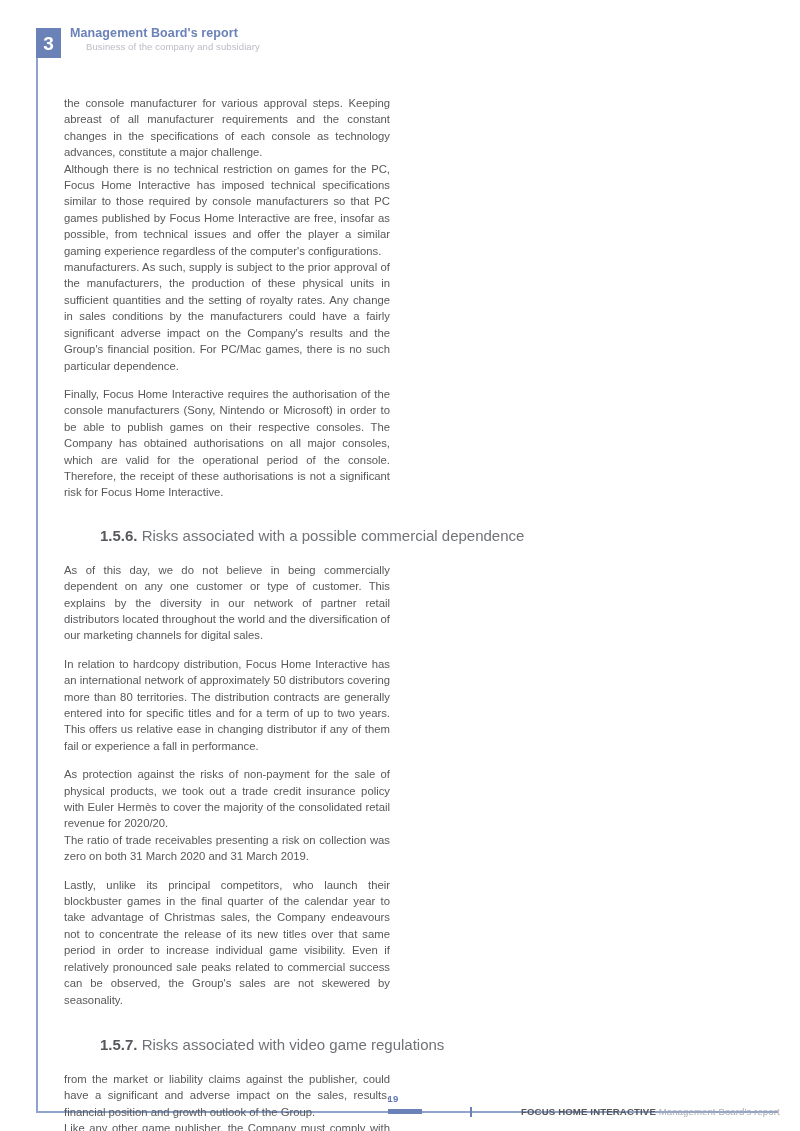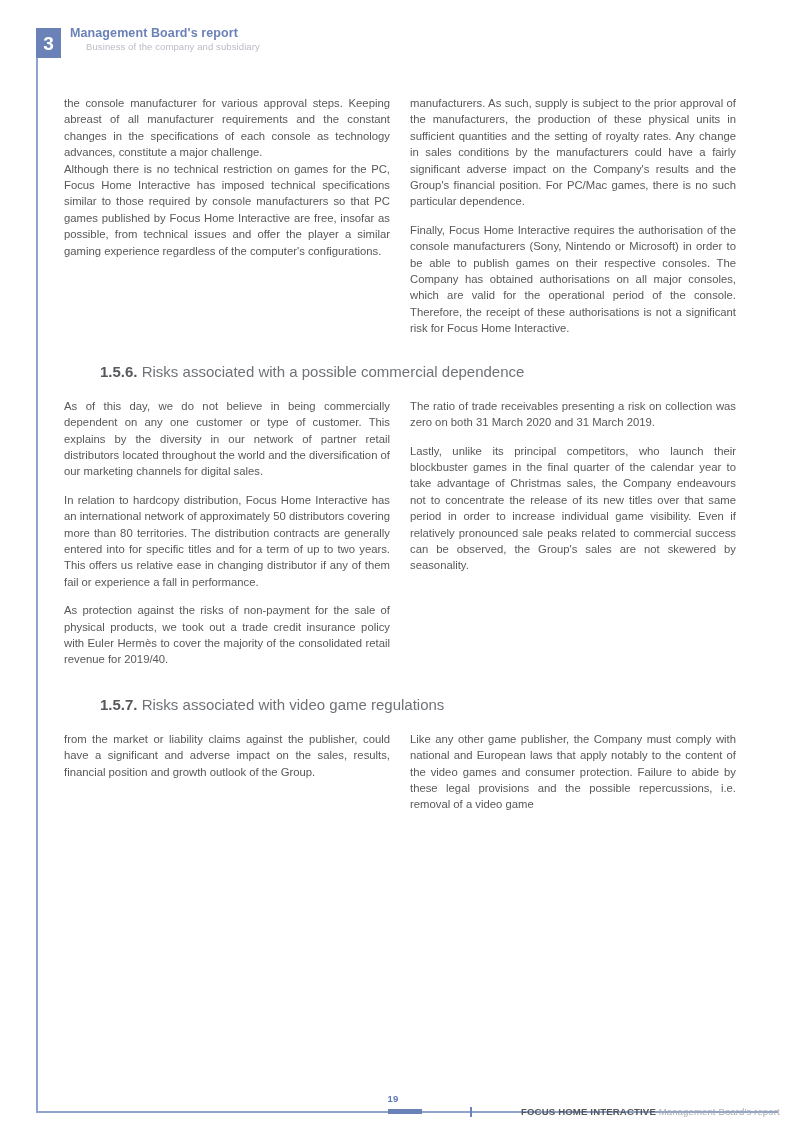--- a/index.html
+++ b/index.html
@@ -71,21 +71,21 @@
 
   
   #content {
     position: absolute;
     left: 64px;
     top: 95px;
     width: 672px;
   }
   .cols {
     display: flex;
-    justify-content: space-between;
+    flex-direction: column;
   }
   .col {
     width: 326px;
   }
   p.para {
     margin: 0 0 12px 0;
     font-size: 11.3px;
     line-height: 16.4px;
     text-align: justify;
     text-justify: inter-word;
@@ -207,21 +207,21 @@
   <h2 class="section-heading">
     <span class="num">1.5.6.</span>
     <span class="ttl"> Risks associated with a possible commercial dependence</span>
   </h2>
   <div class="sec-gap-after"></div>
 
   <div class="cols">
     <div class="col">
       <p class="para">As of this day, we do not believe in being commercially dependent on any one customer or type of customer. This explains by the diversity in our network of partner retail distributors located throughout the world and the diversification of our marketing channels for digital sales.</p>
       <p class="para">In relation to hardcopy distribution, Focus Home Interactive has an international network of approximately 50 distributors covering more than 80 territories. The distribution contracts are generally entered into for specific titles and for a term of up to two years. This offers us relative ease in changing distributor if any of them fail or experience a fall in performance.</p>
-      <p class="para">As protection against the risks of non-payment for the sale of physical products, we took out a trade credit insurance policy with Euler Hermès to cover the majority of the consolidated retail revenue for 2019/40.</p>
+      <p class="para">As protection against the risks of non-payment for the sale of physical products, we took out a trade credit insurance policy with Euler Hermès to cover the majority of the consolidated retail revenue for 2020/20.</p>
     </div>
     <div class="col">
       <p class="para">The ratio of trade receivables presenting a risk on collection was zero on both 31 March 2020 and 31 March 2019.</p>
       <p class="para">Lastly, unlike its principal competitors, who launch their blockbuster games in the final quarter of the calendar year to take advantage of Christmas sales, the Company endeavours not to concentrate the release of its new titles over that same period in order to increase individual game visibility. Even if relatively pronounced sale peaks related to commercial success can be observed, the Group's sales are not skewered by seasonality.</p>
     </div>
   </div>
 
   <div class="block-gap"></div>
   <h2 class="section-heading">
     <span class="num">1.5.7.</span>

